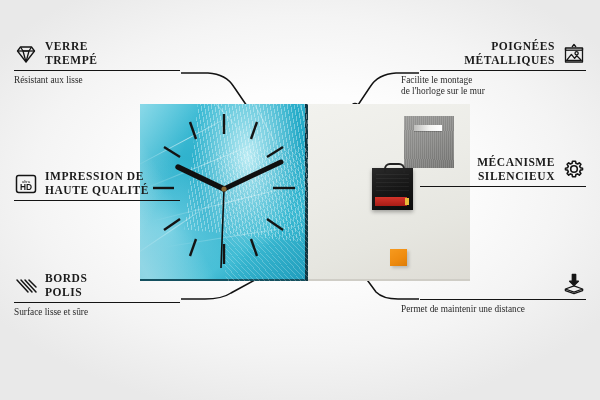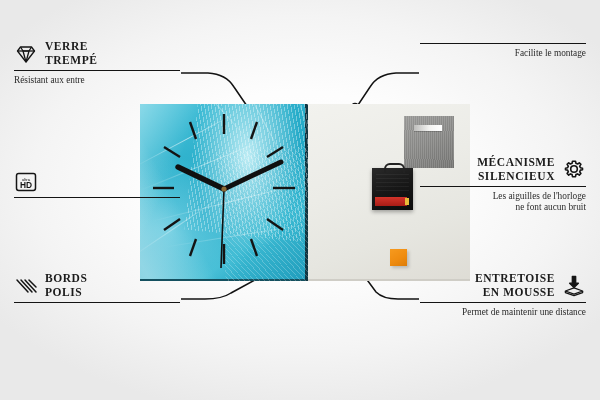--- a/index.html
+++ b/index.html
@@ -24,21 +24,21 @@
     font-family:"Liberation Serif",serif;
     font-weight:bold;font-size:11.5px;letter-spacing:.55px;
     color:#1b1b1b;line-height:13.5px;text-transform:uppercase;
   }
   .feature.right .ftitle{text-align:right;}
   .rule{height:0;border-top:1.6px solid #141414;margin:3px 0 4px 0;}
   .fdesc{
     font-family:"Liberation Serif",serif;
     font-size:9.3px;line-height:11.4px;color:#2a2a2a;
   }
-  .feature.right .fdesc{text-align:right;}
+  .feature.right .fdesc{}
   .icon{width:24px;height:24px;flex:0 0 24px;display:block;}
   
   #f-verre     {left:14px; top:40px;  width:185px;}
   #f-impression{left:14px; top:170px; width:185px;}
   #f-bords     {left:14px; top:272px; width:185px;}
   #f-poignees  {left:401px;top:40px;  width:185px;}
   #f-mecanisme {left:401px;top:156px; width:185px;}
   #f-entretoise{left:401px;top:272px; width:185px;}
   #f-verre .rule,#f-impression .rule,#f-bords .rule{width:166px;}
   #f-poignees .rule,#f-mecanisme .rule,#f-entretoise .rule{width:166px;margin-left:19px;}
@@ -210,57 +210,81 @@
           <path d="M9 9 H15"></path>
         </g>
       </svg>
       <div class="ftitle">
         <div>VERRE</div>
         <div>TREMPÉ</div>
       </div>
     </div>
     <div class="rule"></div>
     <div class="fdesc">
-      <div>Résistant aux entre</div>
+      <div>Résistant aux lisse</div>
     </div>
   </div>
 
   <div class="feature left" id="f-impression">
     <div class="head">
       <svg class="icon" viewBox="0 0 24 24" xmlns="http://www.w3.org/2000/svg">
         <rect x="2.5" y="3.5" width="19" height="17" rx="2.2" fill="none" stroke="#151515" stroke-width="1.5"></rect>
         <text x="12" y="10.6" font-family="Liberation Sans, sans-serif" font-size="4.4" text-anchor="middle" fill="#151515">ultra</text>
         <text x="12" y="18.2" font-family="Liberation Sans, sans-serif" font-size="8.4" font-weight="bold" text-anchor="middle" fill="#151515">HD</text>
       </svg>
+      <div class="ftitle">
+        <div>IMPRESSION DE</div>
+        <div>HAUTE QUALITÉ</div>
+      </div>
     </div>
     <div class="rule"></div>
   </div>
 
   <div class="feature left" id="f-bords">
     <div class="head">
       <svg class="icon" viewBox="0 0 24 24" xmlns="http://www.w3.org/2000/svg">
         <g stroke="#151515" stroke-width="1.5" stroke-linecap="round">
           <line x1="3" y1="6" x2="14" y2="18"></line>
           <line x1="7" y1="6" x2="18" y2="18"></line>
           <line x1="11" y1="6" x2="22" y2="18"></line>
           <line x1="15" y1="6" x2="22" y2="13"></line>
         </g>
       </svg>
       <div class="ftitle">
         <div>BORDS</div>
         <div>POLIS</div>
       </div>
     </div>
     <div class="rule"></div>
+    <div class="fdesc">
+      <div>Surface lisse et sûre</div>
+    </div>
   </div>
 
   <div class="feature right" id="f-poignees">
+    <div class="head">
+      <div class="ftitle">
+        <div>POIGNÉES</div>
+        <div>MÉTALLIQUES</div>
+      </div>
+      <svg class="icon" viewBox="0 0 24 24" xmlns="http://www.w3.org/2000/svg">
+        <g fill="none" stroke="#151515" stroke-width="1.3" stroke-linejoin="round">
+          <path d="M10 5 L12 2.5 L14 5"></path>
+          <rect x="3.5" y="6" width="17" height="14"></rect>
+          <path d="M3.5 8.2 H20.5"></path>
+          <path d="M3.5 8.2 V6 M20.5 8.2 V6"></path>
+          <path d="M4.6 18.4 L9.4 12.4 L12.6 16.3 L14.8 13.8 L19.4 18.4 Z"></path>
+          <circle cx="14.6" cy="11.2" r="1.6"></circle>
+        </g>
+      </svg>
+    </div>
     <div class="rule"></div>
     <div class="fdesc">
       <div>Facilite le montage</div>
+      <div>de l'horloge sur le mur</div>
     </div>
   </div>
 
   <div class="feature right" id="f-mecanisme">
     <div class="head">
       <div class="ftitle">
         <div>MÉCANISME</div>
         <div>SILENCIEUX</div>
       </div>
       <svg class="icon" viewBox="0 0 24 24" xmlns="http://www.w3.org/2000/svg">
@@ -269,32 +293,24 @@
                    L18.4 9.8 L20.5 10.2 L20.5 11.7 L18.4 12.1 L17.7 13.8 L18.9 15.5
                    L17.3 17.1 L15.6 15.9 L13.9 16.6 L13.5 18.7 L12 18.7 L10.5 18.7
                    L10.1 16.6 L8.4 15.9 L6.7 17.1 L5.1 15.5 L6.3 13.8 L5.6 12.1
                    L3.5 11.7 L3.5 10.2 L5.6 9.8 L6.3 8.1 L5.1 6.4 L6.7 4.8 L8.4 6
                    L10.1 5.3 L10.5 3.2 Z"></path>
           <circle cx="12" cy="11" r="3.3"></circle>
         </g>
       </svg>
     </div>
     <div class="rule"></div>
-    <div class="fdesc">
-      <div>Les aiguilles de l'horloge</div>
-      <div>ne font aucun bruit</div>
-    </div>
   </div>
 
   <div class="feature right" id="f-entretoise">
     <div class="head">
-      <div class="ftitle">
-        <div>ENTRETOISE</div>
-        <div>EN MOUSSE</div>
-      </div>
       <svg class="icon" viewBox="0 0 24 24" xmlns="http://www.w3.org/2000/svg">
         <g fill="none" stroke="#151515" stroke-width="1.3" stroke-linejoin="round">
           <path d="M10.3 2.5 H13.7 V9.2 H16.4 L12 13.6 L7.6 9.2 H10.3 Z" fill="#151515"></path>
           <path d="M12 13.9 L20.6 17 L12 20.1 L3.4 17 Z"></path>
           <path d="M3.4 17 V18.6 L12 21.7 L20.6 18.6 V17"></path>
         </g>
       </svg>
     </div>
     <div class="rule"></div>
     <div class="fdesc">

